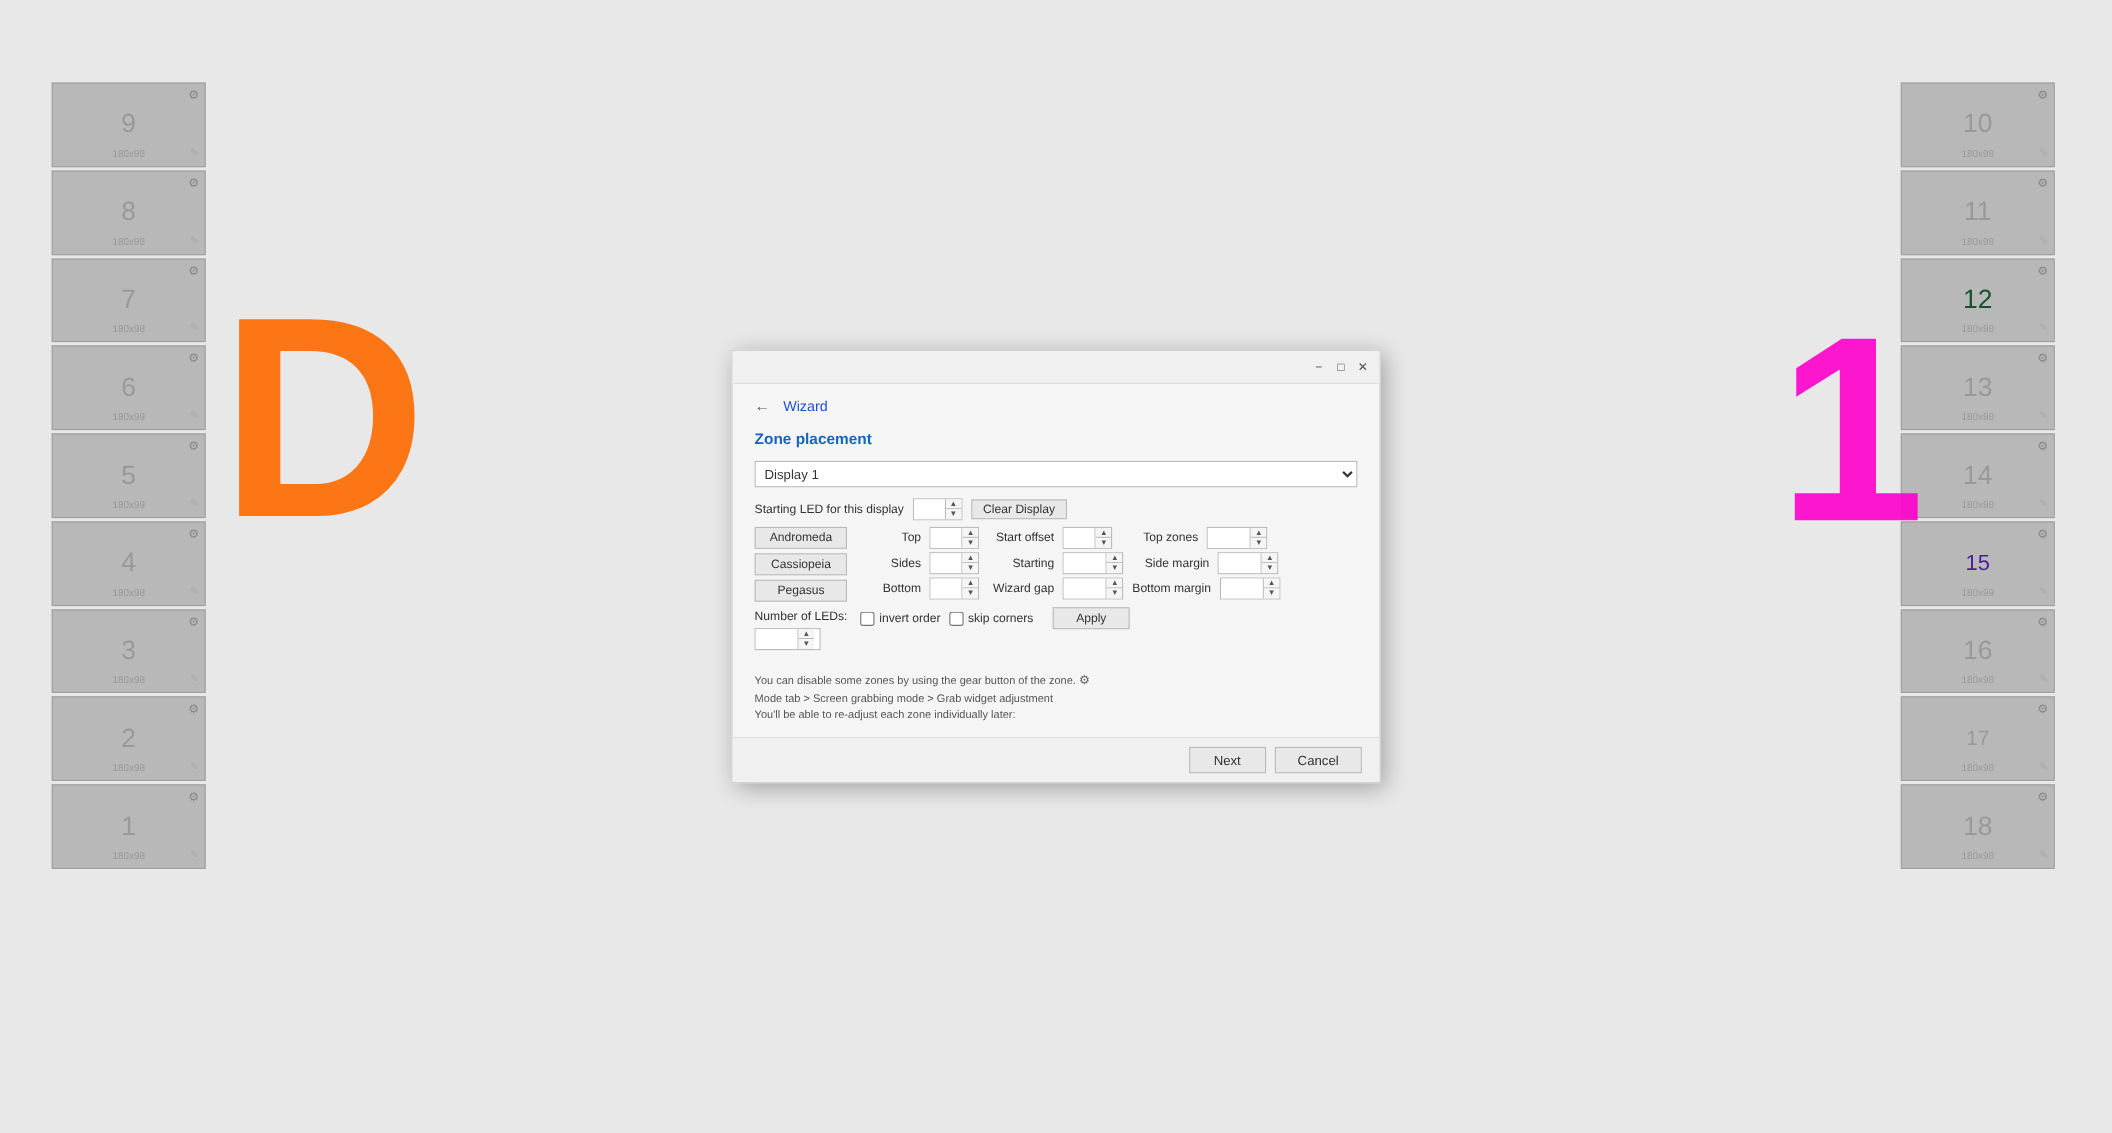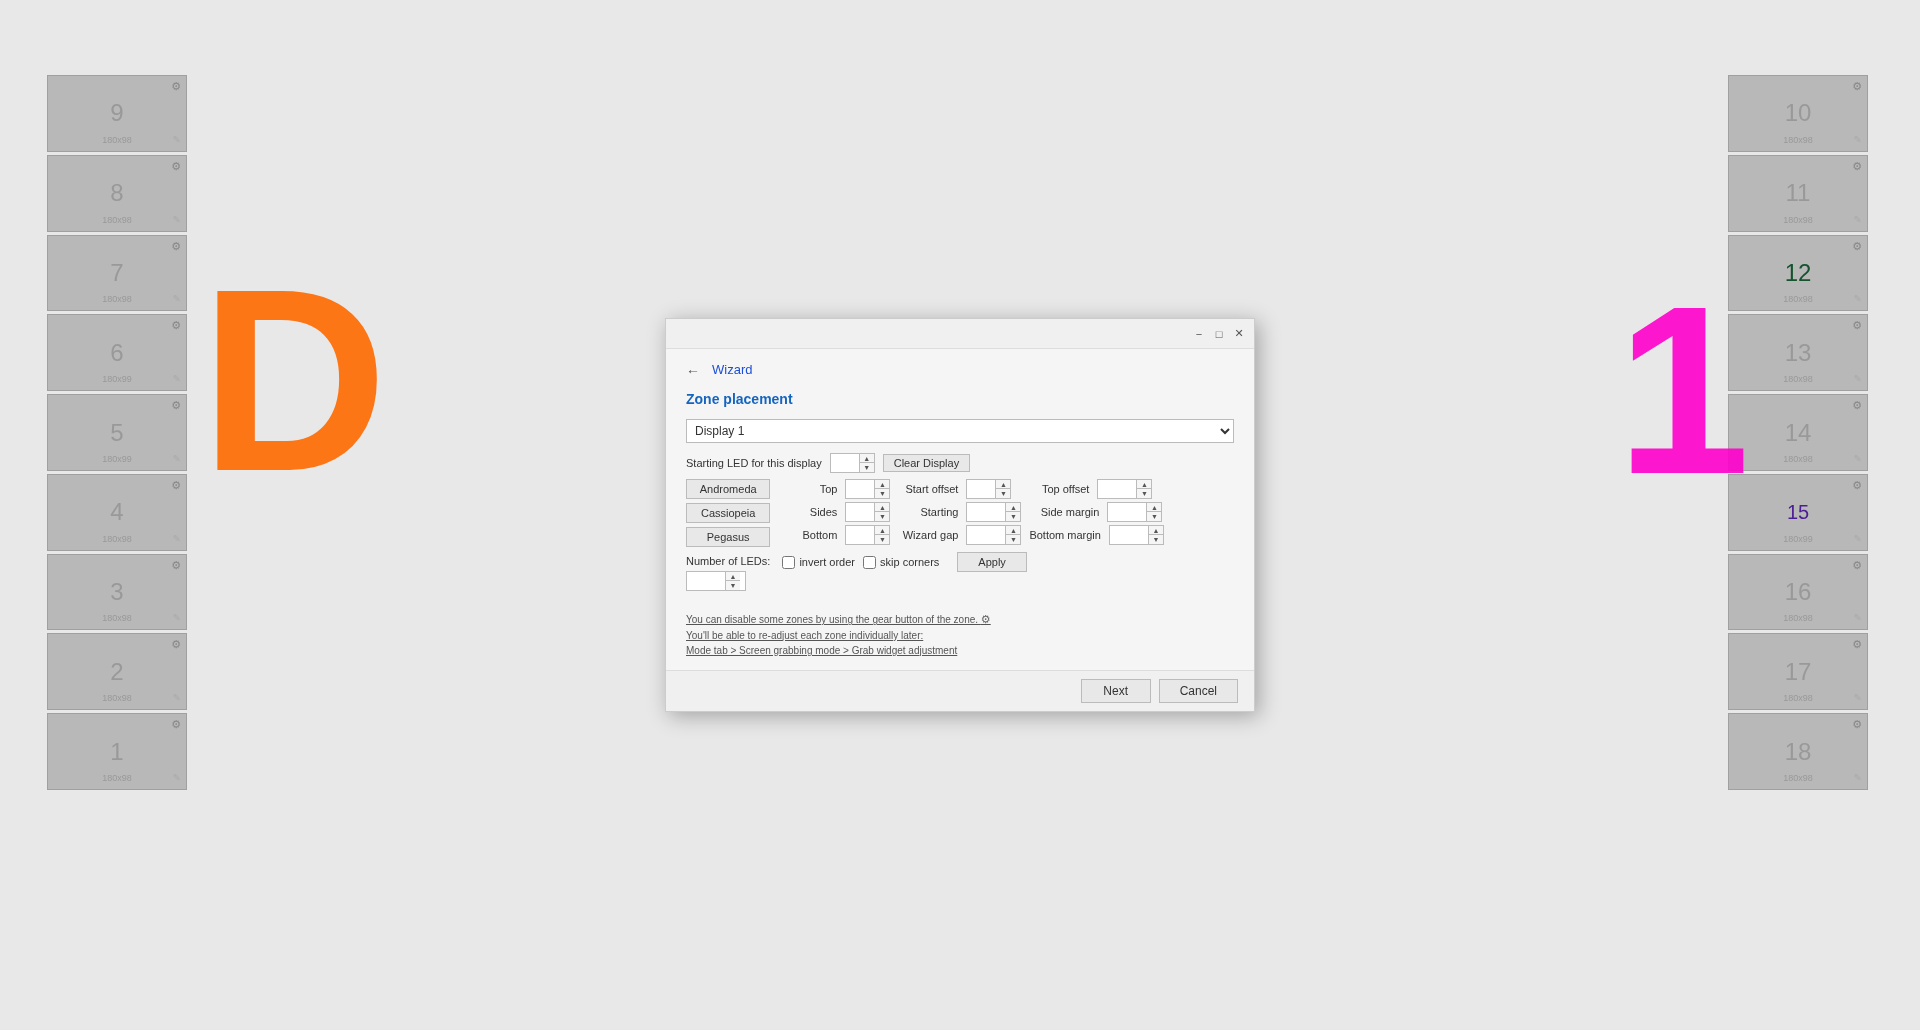--- a/index.html
+++ b/index.html
@@ -268,21 +268,20 @@
       cursor: pointer;
       color: #333;
       margin-left: 10px;
     }
 
     .info-text {
       font-size: 10px;
       color: #555;
       line-height: 1.5;
       margin-top: 20px;
-      text-decoration: underline;
     }
 
     .gear-inline {
       font-size: 11px;
       color: #666;
     }
 
     
     .modal-footer {
       border-top: 1px solid #ddd;
@@ -414,21 +413,21 @@
       <span class="edit-icon">✎</span>
     </div>
     <div class="panel-cell">
       <span class="gear-icon">⚙</span>
       <span style="font-size:24px; color:#999;">16</span>
       <span class="cell-size">180x98</span>
       <span class="edit-icon">✎</span>
     </div>
     <div class="panel-cell">
       <span class="gear-icon">⚙</span>
-      <span style="font-size:24px; color:#999;">17</span>
+      <span style="font-size:19px; color:#999;">17</span>
       <span class="cell-size">180x98</span>
       <span class="edit-icon">✎</span>
     </div>
     <div class="panel-cell">
       <span class="gear-icon">⚙</span>
       <span style="font-size:24px; color:#999;">18</span>
       <span class="cell-size">180x98</span>
       <span class="edit-icon">✎</span>
     </div>
   </div>
@@ -504,21 +503,21 @@
               </div>
             </div>
             <span class="field-label" style="min-width:60px;">Start offset</span>
             <div class="spinner-input">
               <input class="spinner-value" type="text" style="">
               <div class="spinner-btns">
                 <button class="spinner-up">▲</button>
                 <button class="spinner-down">▼</button>
               </div>
             </div>
-            <span class="field-label-right">Top offset</span>
+            <span class="field-label-right">Top zones</span>
             <div class="spinner-input">
               <input class="spinner-value spinner-value-wide" type="text" style="">
               <div class="spinner-btns">
                 <button class="spinner-up">▲</button>
                 <button class="spinner-down">▼</button>
               </div>
             </div>
           </div>
 
           <div class="fields-row">
@@ -584,22 +583,22 @@
               <input type="checkbox" style="">
               <span>skip corners</span>
             </label>
             <button class="apply-btn">Apply</button>
           </div>
         </div>
       </div>
 
       <div class="info-text">
         <div>You can disable some zones by using the gear button of the zone. <span class="gear-inline">⚙</span></div>
+        <div>Mode tab &gt; Screen grabbing mode &gt; Grab widget adjustment</div>
         <div>You'll be able to re-adjust each zone individually later:</div>
-        <div>Mode tab &gt; Screen grabbing mode &gt; Grab widget adjustment</div>
       </div>
     </div>
 
     <div class="modal-footer">
       <button class="footer-btn">Next</button>
       <button class="footer-btn">Cancel</button>
     </div>
   </div>
 </div>
 

